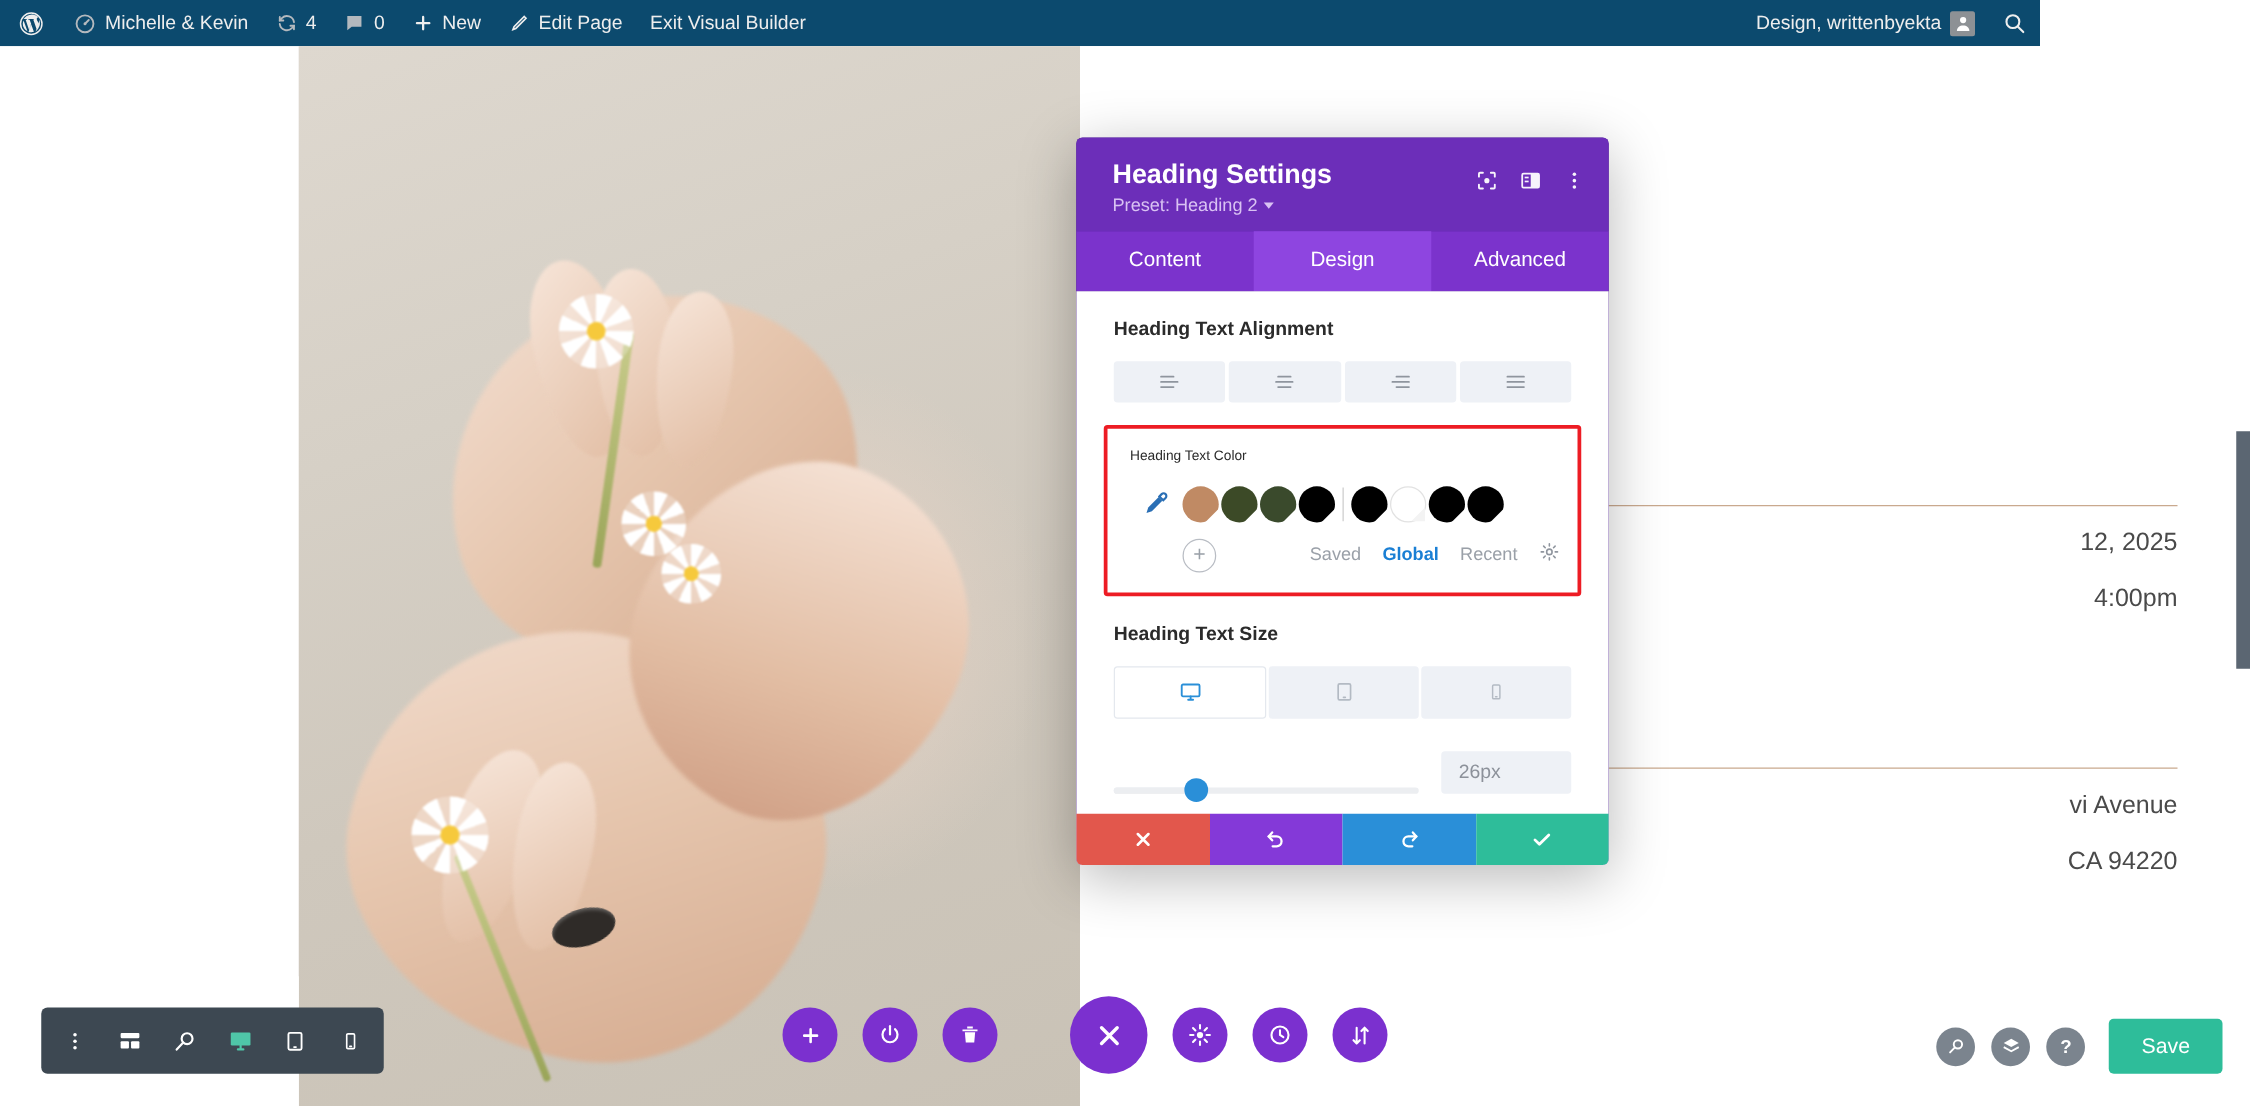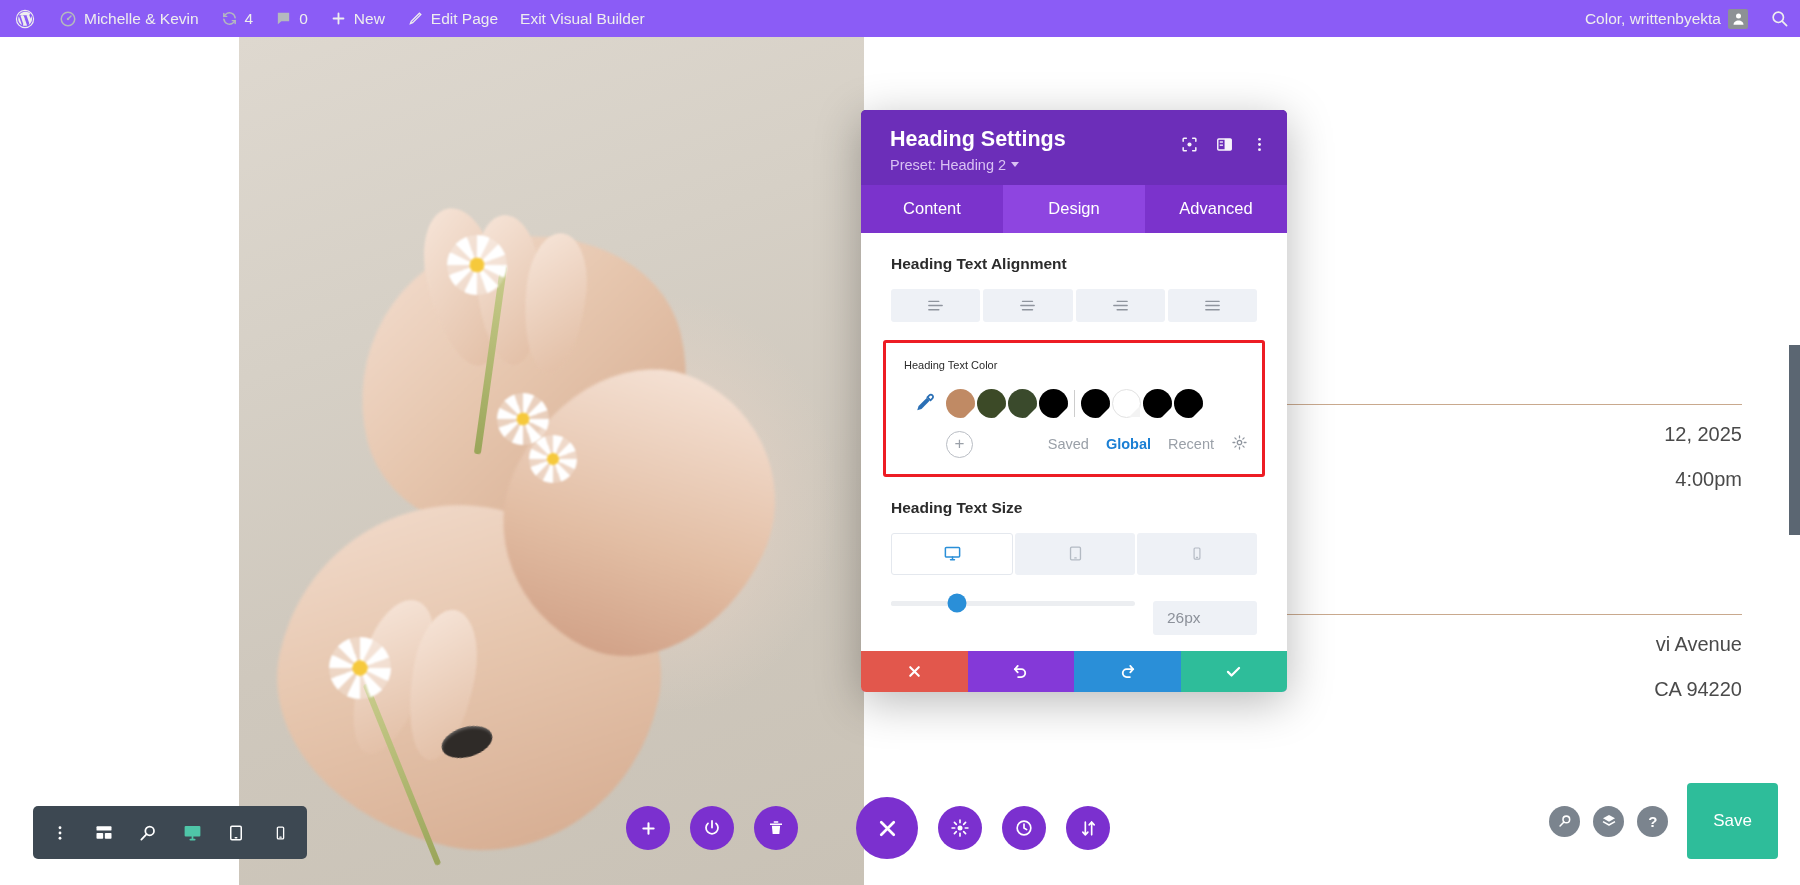--- a/index.html
+++ b/index.html
@@ -5,22 +5,22 @@
   * { box-sizing: border-box; margin: 0; padding: 0; }
   html, body {
     width: 1800px; height: 885px;
     font-family: "Liberation Sans", sans-serif;
     overflow: hidden; background: #ffffff;
   }
   #root { position: relative; width: 1800px; height: 885px; }
 
   
   .adminbar {
-    position: absolute; top: 0; left: 0; width: 1800px; height: 37px;
-    background: #8b5cf6; color: #eeeeee;
+    position: absolute; top: 0; left: 0; width: 1632px; height: 37px;
+    background: #0c4a6e; color: #eeeeee;
     display: flex; align-items: flex-start; font-size: 15.5px;
   }
   .ab-left { display: flex; align-items: center; height: 37px; }
   .ab-item {
     display: flex; align-items: center; gap: 7px;
     height: 37px; padding: 0 11px; color: #eeeeee; cursor: pointer;
     white-space: nowrap;
   }
   .ab-right { margin-left: auto; display: flex; align-items: center; height: 37px; }
   .ab-logo { padding: 0 12px 0 14px; display:flex; align-items:center; }
@@ -199,21 +199,21 @@
   .pal-tab { font-size: 14.5px; color: #9aa0a8; cursor: pointer; }
   .pal-tab.active { color: #1a7fd4; font-weight: 700; }
 
   .dev-row { display: flex; gap: 2px; margin-top: 16px; }
   .dev-btn {
     flex: 1; height: 42px; background: #eef1f6; border-radius: 3px;
     display: flex; align-items: center; justify-content: center; cursor: pointer;
   }
   .dev-btn.active { background: #ffffff; border: 1px solid #e4e8ee; }
 
-  .slider-row { display: flex; align-items: flex-start; gap: 18px; margin-top: 24px; padding: 0 30px 0 30px; }
+  .slider-row { display: flex; align-items: flex-end; gap: 18px; margin-top: 24px; padding: 0 30px 0 30px; }
   .slider-track {
     flex: 1; height: 5px; background: #eceef1; border-radius: 3px; position: relative; cursor: pointer;
   }
   .slider-fill { position: absolute; left: 0; top: 0; height: 5px; background: #eceef1; border-radius: 3px; }
   .slider-knob {
     position: absolute; left: 27%; top: 50%; transform: translate(-50%,-50%);
     width: 19px; height: 19px; border-radius: 50%; background: #2a8fd8; cursor: pointer;
   }
   .slider-val {
     width: 104px; height: 34px; background: #eef1f6; border-radius: 3px;
@@ -255,21 +255,21 @@
     position: absolute; right: 22px; bottom: 26px; display: flex;
     align-items: center; gap: 13px; z-index: 50;
   }
   .rbtn {
     width: 31px; height: 31px; border-radius: 50%; background: #7b848e;
     display: flex; align-items: center; justify-content: center;
     color: #fff; font-size: 15px; font-weight: 700; cursor: pointer;
   }
   .savebtn {
     background: #2ebd9a; color: #fff; font-size: 17px;
-    padding: 28px 26px; border-radius: 4px; cursor: pointer; margin-left: 6px;
+    padding: 12px 26px; border-radius: 4px; cursor: pointer; margin-left: 6px;
   }
   .white-strip {
     position: absolute; left: 864px; bottom: 0; width: 936px; height: 104px;
     background: #fff; z-index: 45;
   }
   .white-strip2 {
     position: absolute; left: 0; bottom: 0; width: 239px; height: 104px;
     background: #fff; z-index: 45;
   }
 </style>
@@ -339,21 +339,21 @@
         <span>Edit Page</span>
       </div>
 
       <div class="ab-item">
         <span>Exit Visual Builder</span>
       </div>
     </div>
 
     <div class="ab-right">
       <div class="ab-item">
-        <span>Color, writtenbyekta</span>
+        <span>Design, writtenbyekta</span>
         <span class="ab-avatar">
           <svg width="15" height="15" viewBox="0 0 24 24" fill="#fff">
               <circle cx="12" cy="8" r="4"></circle>
               <path d="M4 22c0-4.4 3.6-7 8-7s8 2.6 8 7z"></path>
             </svg>
         </span>
       </div>
       <div class="ab-item">
         <span class="ab-icn">
           <svg width="19" height="19" viewBox="0 0 24 24" fill="none" stroke="#eee" stroke-width="2.1" stroke-linecap="round">

